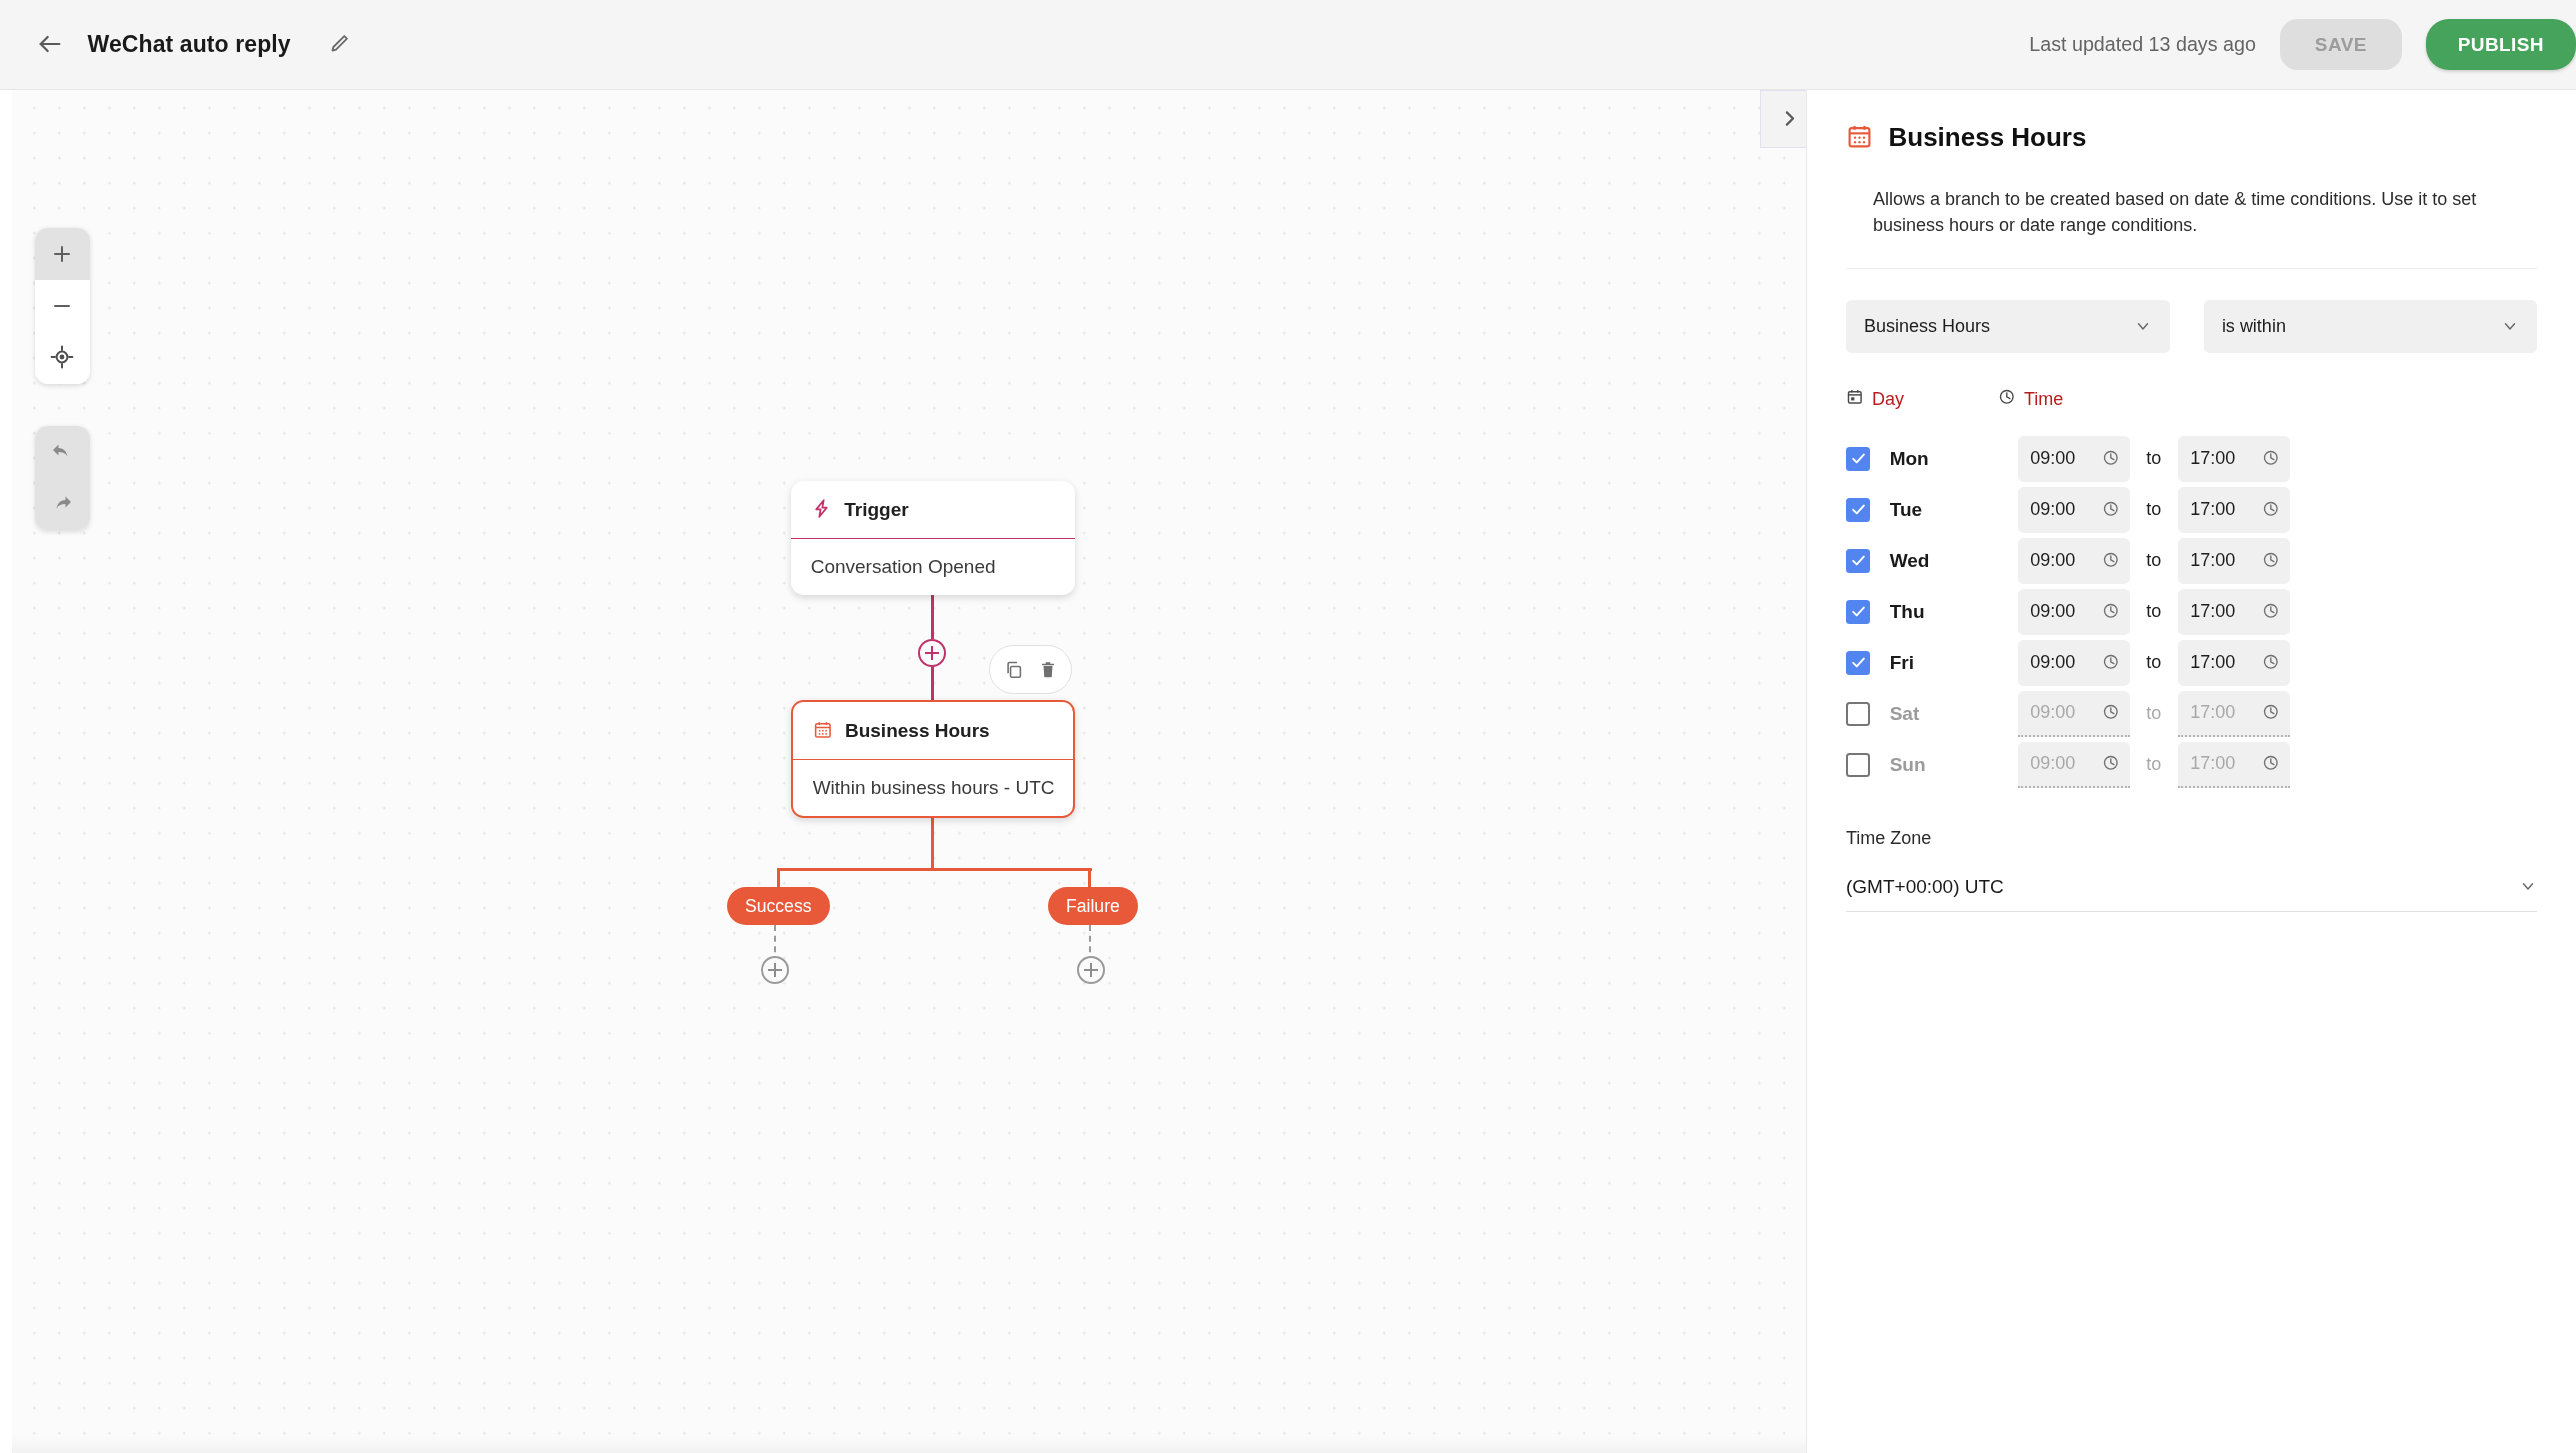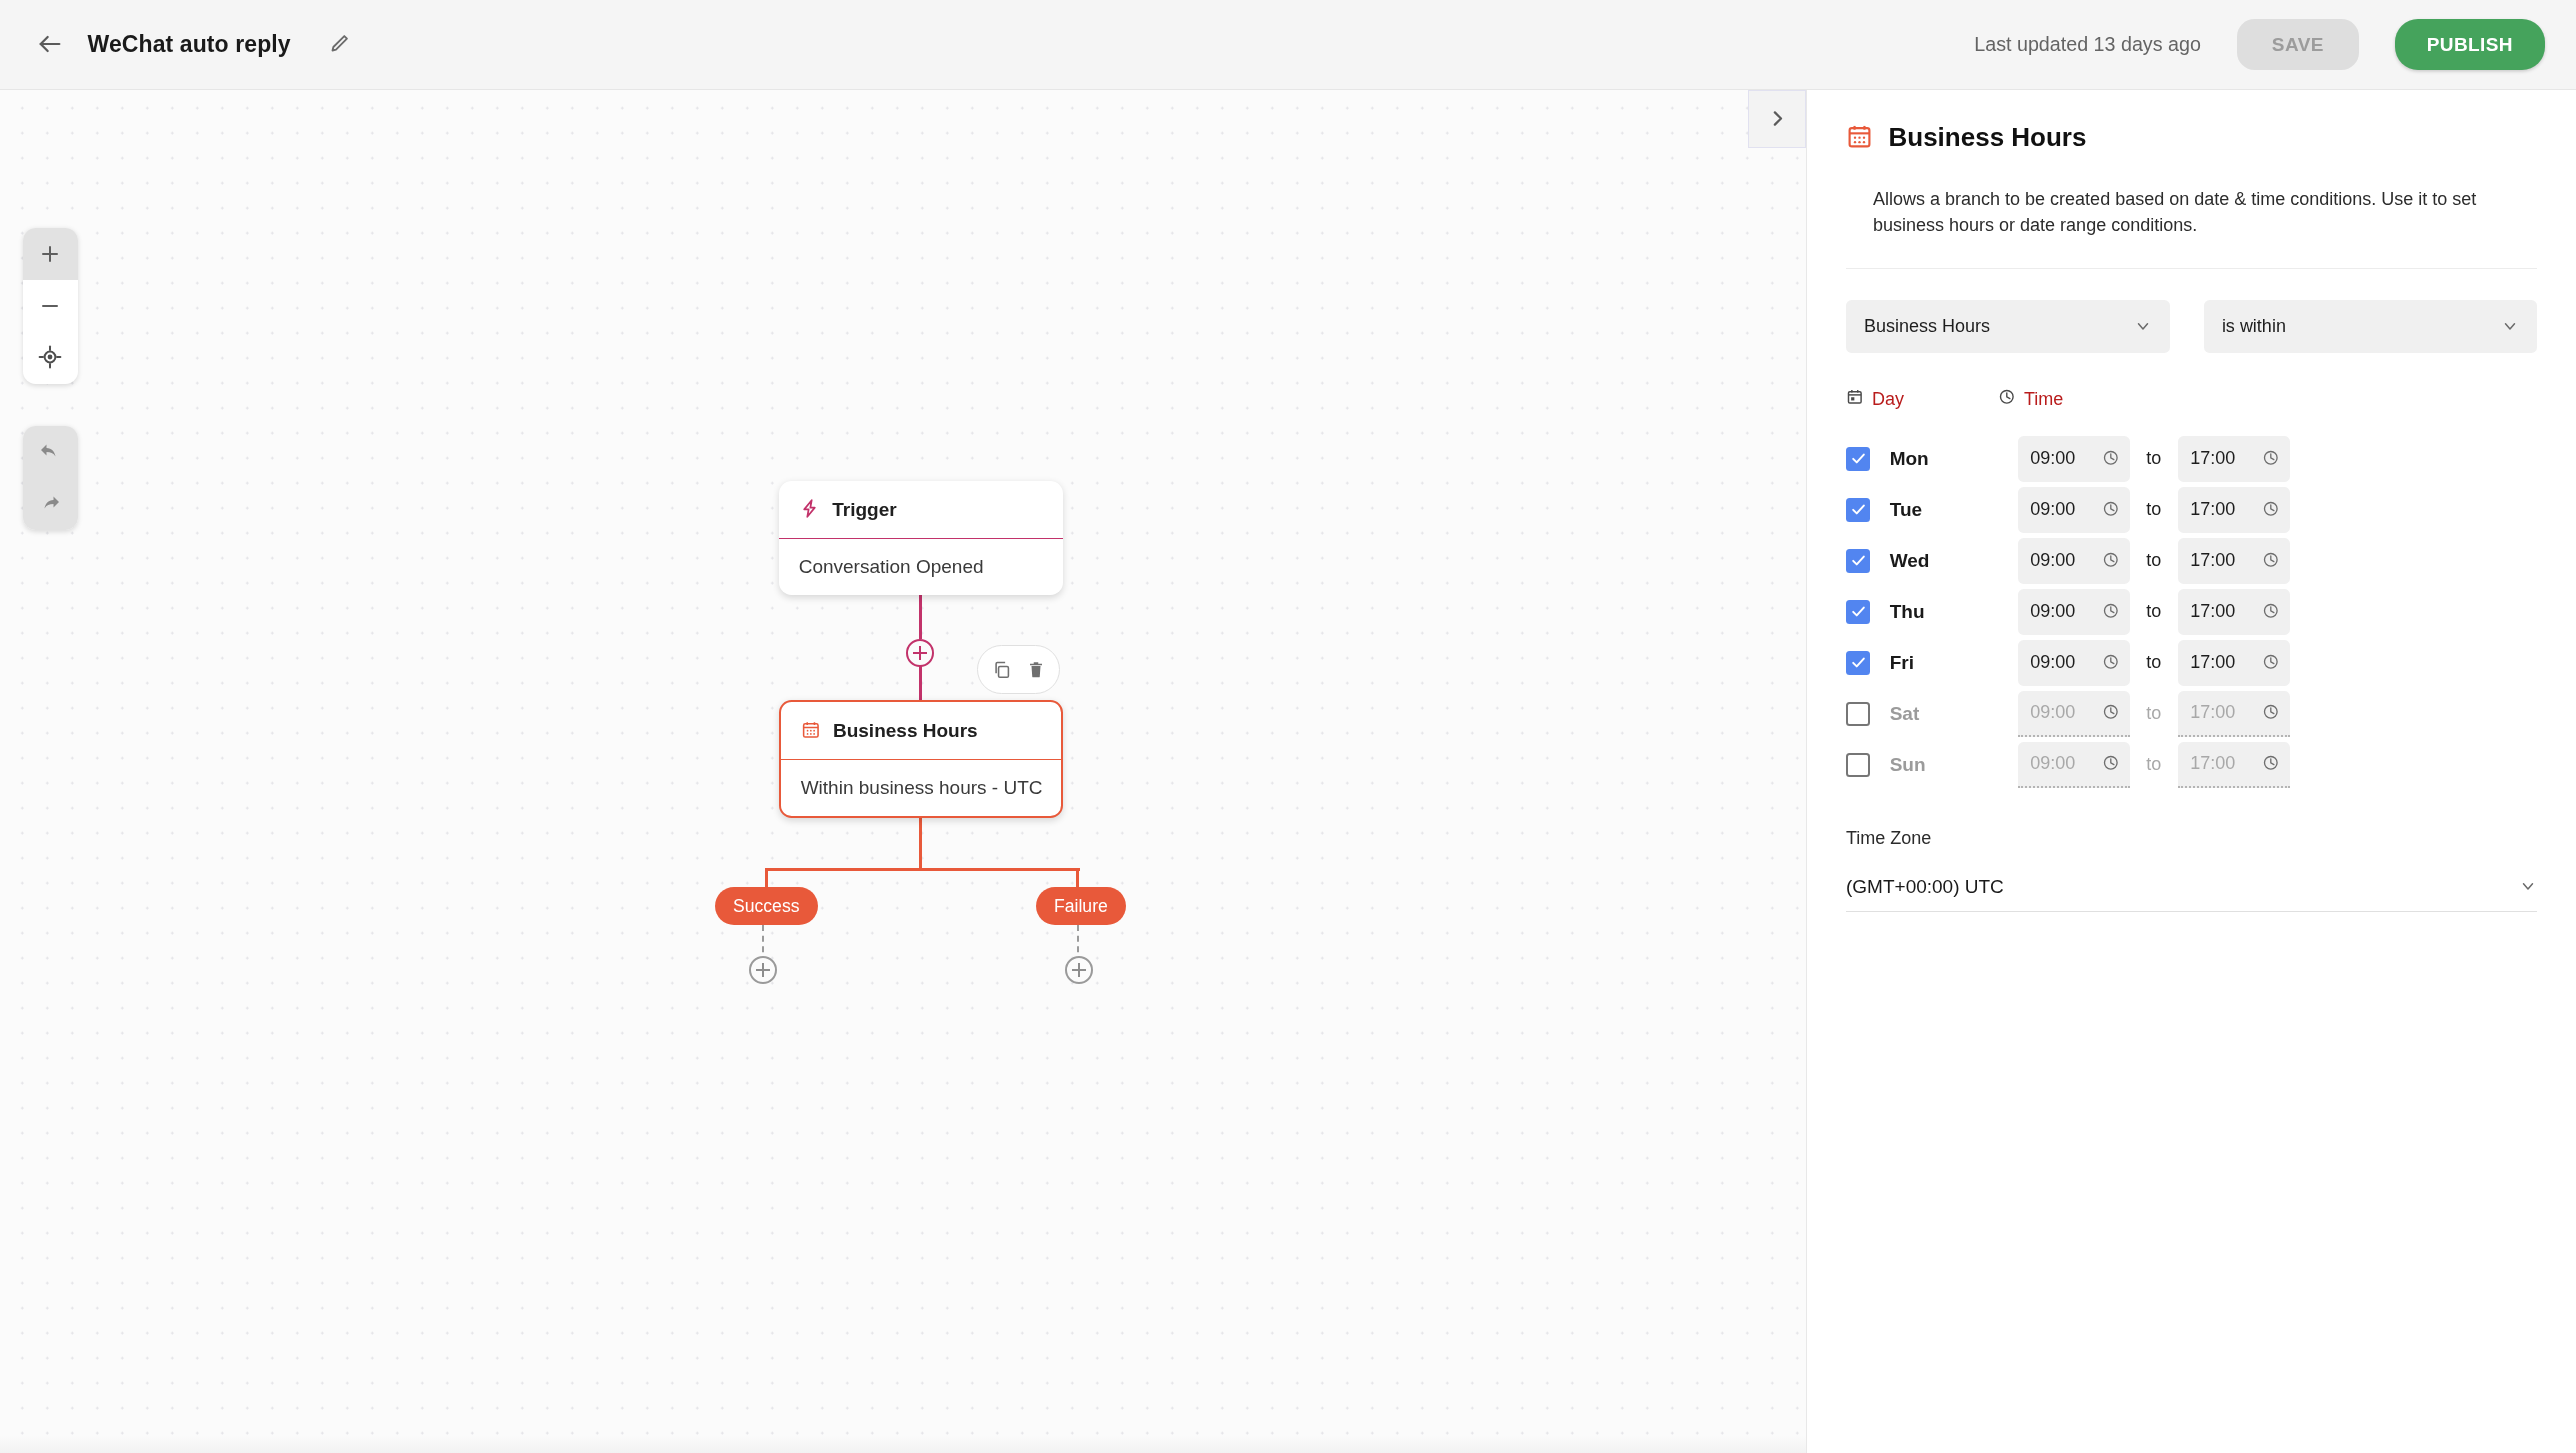--- a/index.html
+++ b/index.html
@@ -27,43 +27,43 @@
     margin-left: 15.5px;
     font-size: 23px; font-weight: 700; color: #1a1a1a;
     letter-spacing: 0.1px;
   }
   .edit-btn {
     margin-left: 29.5px; width: 39px; height: 39px;
     display: flex; align-items: center; justify-content: center;
     cursor: pointer; border-radius: 5.6px;
   }
   .topbar-right {
-    margin-left: auto; margin-right: 31px;
-    display: flex; align-items: center; gap: 36px;
+    margin-left: auto; 
+    display: flex; align-items: center; gap: 24px;
   }
   .last-updated { font-size: 19.7px; color: #646464; }
   .btn-save {
     background: #dedede; color: #9c9c9c;
     font-size: 19px; font-weight: 700; letter-spacing: 0.4px;
     border: none; border-radius: 17.6px;
     padding: 0 35px; height: 51px; line-height: 51px;
     cursor: pointer;
   }
   .btn-publish {
     background: #45a35c; color: #fff;
     font-size: 19px; font-weight: 700; letter-spacing: 0.4px;
     border: none; border-radius: 23px;
     padding: 0 32px; height: 51px; line-height: 51px;
     cursor: pointer;
     box-shadow: 0 1.4px 3.5px rgba(0,0,0,.18);
   }
 
   
   .canvas {
-    position: absolute; top: 90px; left: 0;
+    position: absolute; top: 90px; left: 12px;
     width: 1806px; height: 1363px;
     background-color: #fbfbfb;
     background-image: radial-gradient(#e4e4e8 1.1px, transparent 1.2px);
     background-size: 25px 25px;
     background-position: 9.8px 5.6px;
     overflow: hidden;
   }
   .canvas-bottom-edge {
     position: absolute; left: 0; bottom: 0;
     width: 1806px; height: 18px;

